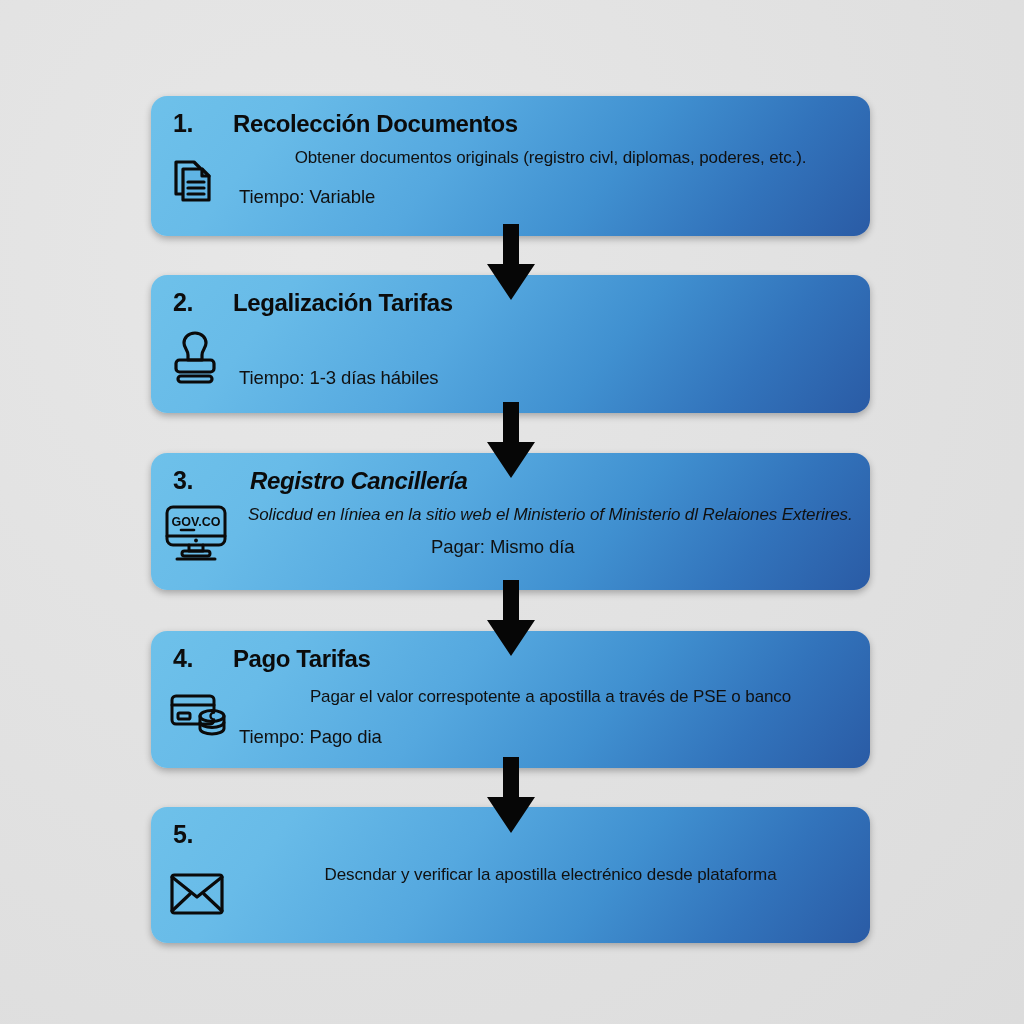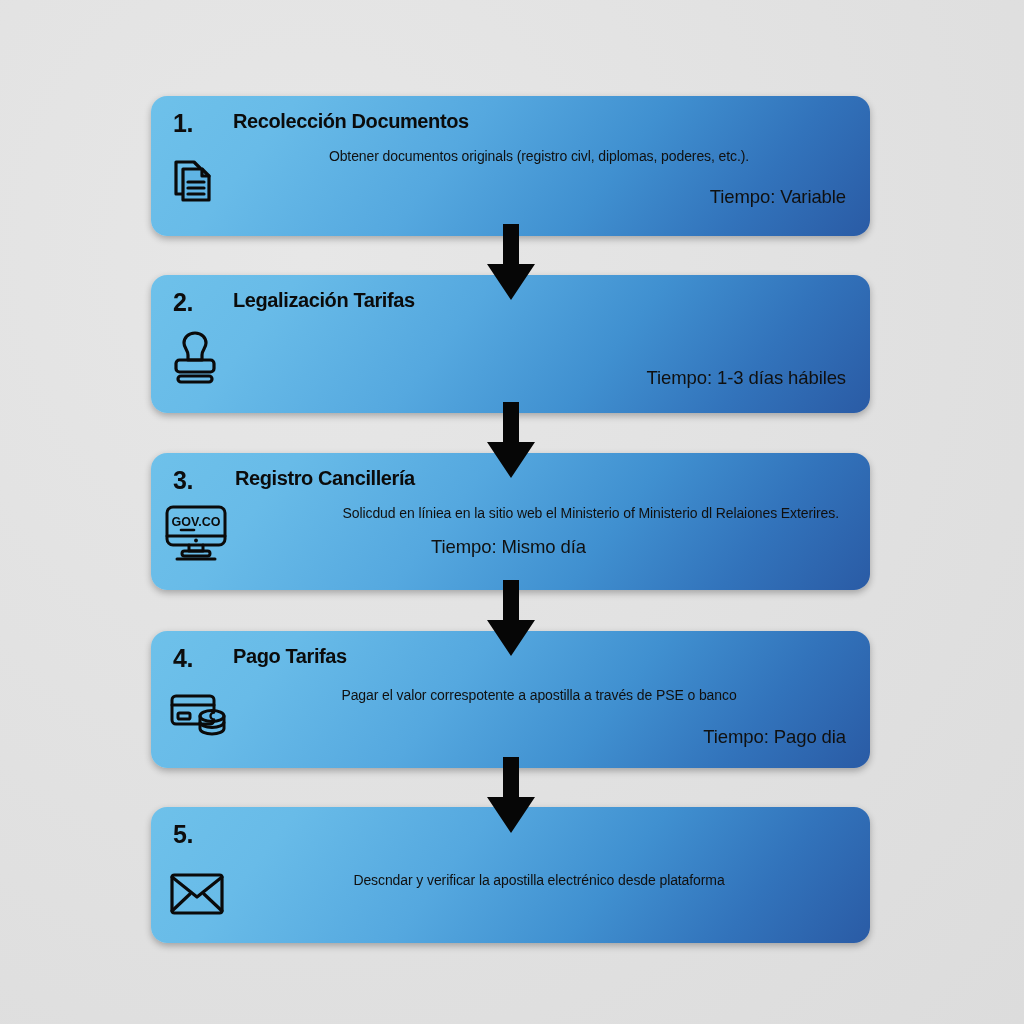--- a/index.html
+++ b/index.html
@@ -58,66 +58,66 @@
     top: 13px;
     font-size: 25px;
     font-weight: bold;
     color: #0d0d0d;
     letter-spacing: -0.3px;
   }
   .title {
     position: absolute;
     left: 82px;
     top: 14px;
-    font-size: 20px;
+    font-size: 24px;
     font-weight: bold;
     color: #0b0b0b;
     letter-spacing: -0.4px;
     white-space: nowrap;
   }
-  .step-box.b3 .title { left: 84px; }
+  .step-box.b3 .title { left: 99px; font-style: italic; }
   .step-box.b4 .title { left: 82px; }
 
   .icon-slot {
     position: absolute;
     left: 18px;
     top: 52px;
     width: 62px;
     height: 62px;
     display: flex;
     align-items: center;
   }
   .step-box.b3 .icon-slot { top: 50px; left: 12px; width: 74px; }
   .step-box.b5 .icon-slot { top: 56px; }
   .icon-slot svg { display: block; }
 
   .desc {
     position: absolute;
     left: 88px;
-    right: 31px;
+    right: 8px;
     top: 52px;
-    font-size: 14px;
+    font-size: 17px;
     color: #101010;
     text-align: center;
     line-height: 1.22;
     letter-spacing: -0.1px;
   }
   .step-box.b2 .desc { top: 54px; }
-  .step-box.b3 .desc { left: 97px; top: 52px; text-align: right; }
+  .step-box.b3 .desc { left: 97px; top: 52px; text-align: left; font-style: italic; }
   .step-box.b4 .desc { top: 56px; }
-  .step-box.b5 .desc { top: 58px; margin-top: 7px; }
+  .step-box.b5 .desc { top: 58px; }
 
   .time {
     position: absolute;
     left: 88px;
-    right: 24px;
+    right: 14px;
     top: 90px;
     font-size: 18.5px;
     color: #101010;
-    text-align: right;
+    text-align: left;
     letter-spacing: -0.1px;
   }
   .step-box.b2 .time { top: 92px; }
   .step-box.b4 .time { top: 95px; }
   .step-box.b5 .time { top: 97px; }
   
   .step-box.b3 .time {
     left: auto;
     right: auto;
     top: 83px;
@@ -198,21 +198,21 @@
           <line x1="4" y1="31" x2="62" y2="31"></line>
           <circle cx="33" cy="35.5" r="1.9" fill="#0a0a0a" stroke="none"></circle>
           <path d="M26 40 v6 h14 v-6"></path>
           <rect x="19" y="46" width="28" height="5" rx="2.4"></rect>
           <path d="M14 54 h38"></path>
           <text x="33" y="21" font-family="Liberation Sans, sans-serif" font-size="12.5" font-weight="bold" fill="#0a0a0a" stroke="none" text-anchor="middle">GOV.CO</text>
           <line x1="18" y1="25" x2="31" y2="25" stroke-width="2.6"></line>
         </svg>
       </div>
       <div class="desc">Solicdud en líniea en la sitio web el Ministerio of Ministerio dl Relaiones Exterires.</div>
-      <div class="time">Tiempo: Mismo día</div>
+      <div class="time">Pagar: Mismo día</div>
     </div>
 
     <div class="arrow a3">
       <svg width="54" height="80" viewBox="0 0 54 80">
         <polygon points="19,0 35,0 35,40 51,40 27,76 3,40 19,40" fill="#060606"></polygon>
       </svg>
     </div>
 
     <div class="step-box b4">
       <div class="bg"></div>

